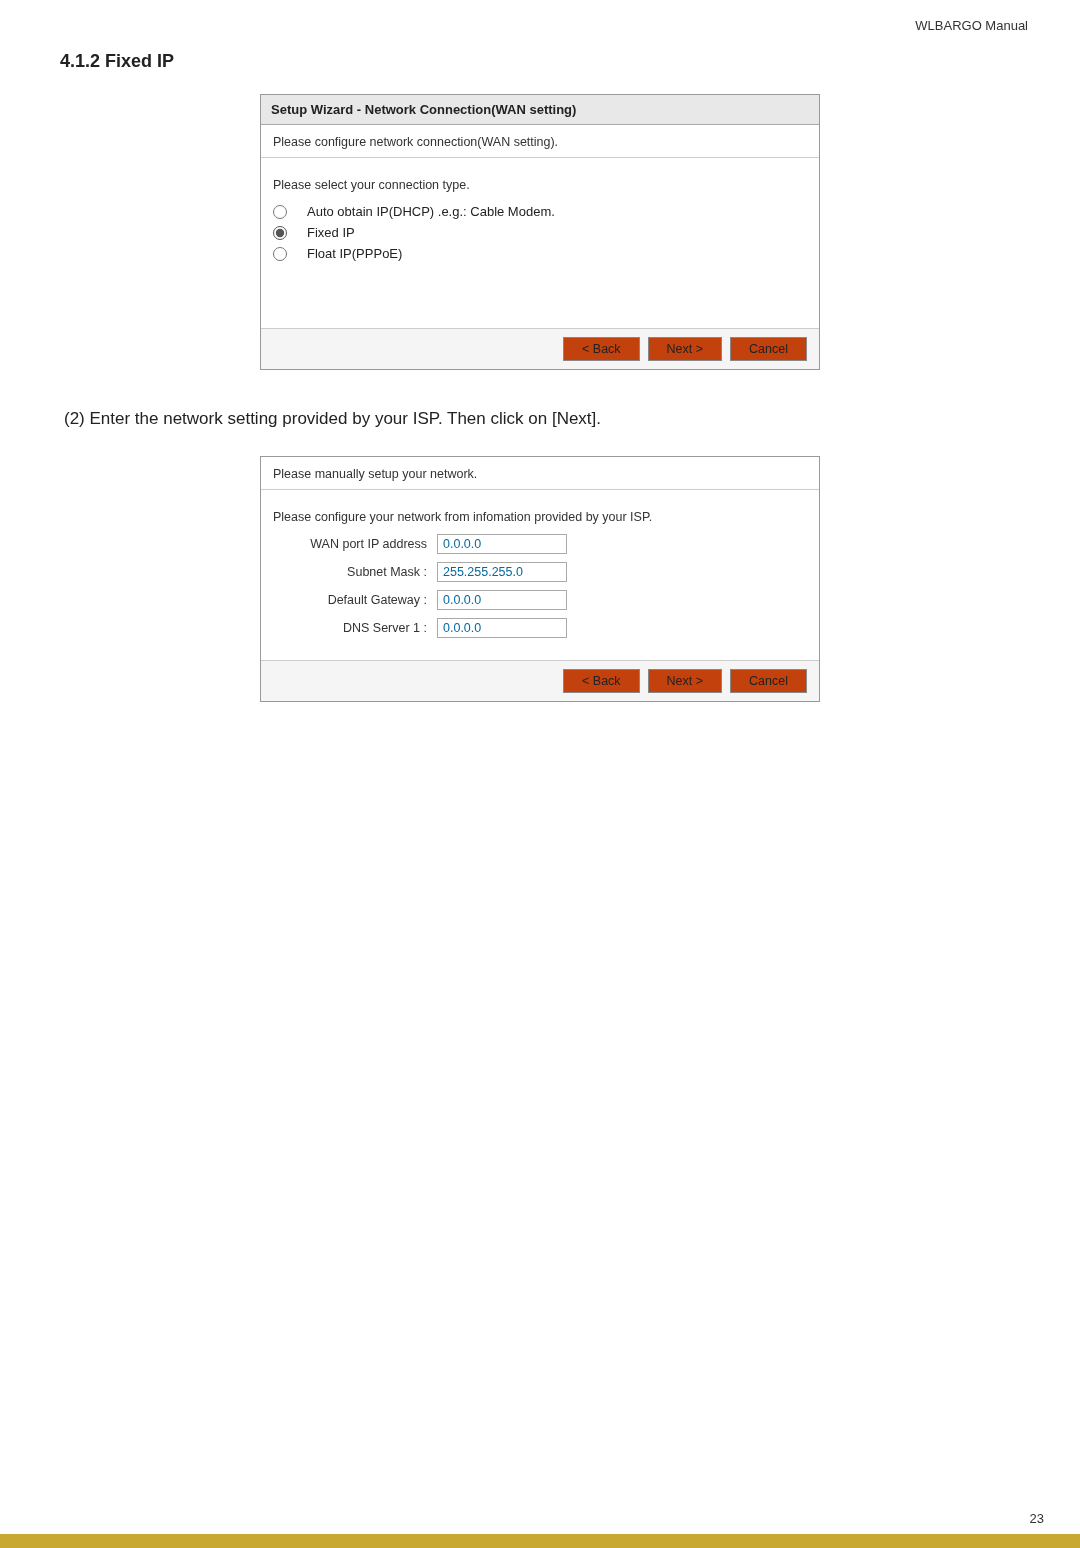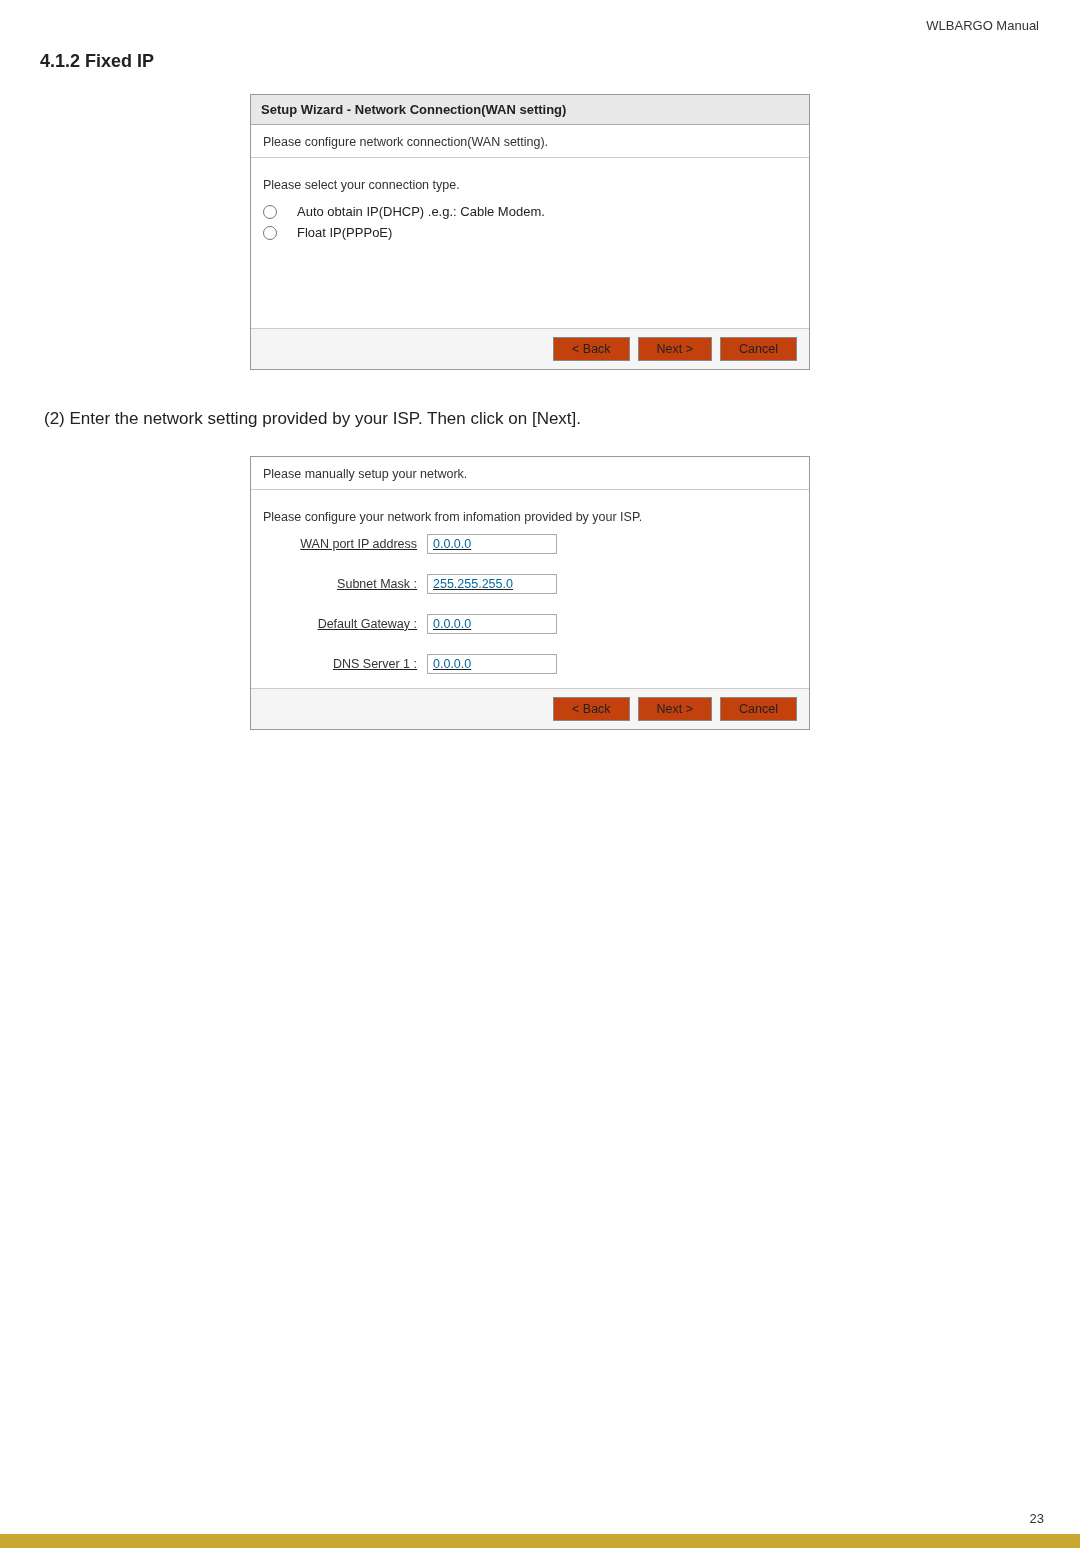--- a/index.html
+++ b/index.html
@@ -10,29 +10,28 @@
       font-family: Arial, sans-serif;
       font-size: 15px;
       color: #222;
       position: relative;
     }
 
     
     .page-header {
       display: flex;
       justify-content: flex-end;
-      padding: 18px 41px 8px 36px;
+      padding: 18px 52px 8px 36px;
       font-size: 13px;
       color: #333;
     }
 
     
     .content {
-      padding: 10px 60px 40px 28px;
-      margin-left: 12px;
+      padding: 10px 60px 40px 60px;
     }
 
     
     .section-heading {
       font-size: 18px;
       font-weight: bold;
       margin-bottom: 22px;
     }
 
     
@@ -107,24 +106,23 @@
       border: 1px solid #888;
       background: #c2410c;
       cursor: pointer;
       color: #222;
     }
 
     
     .form-grid {
       display: grid;
       grid-template-columns: 160px 1fr;
-      gap: 20px 4px;
+      gap: 8px 4px;
       align-items: center;
       margin-top: 10px;
-      text-decoration: underline;
     }
 
     .form-label {
       font-size: 12.5px;
       color: #333;
       text-align: right;
       padding-right: 6px;
     }
 
     .form-input {
@@ -176,20 +174,24 @@
   <div class="dialog-box">
     <div class="dialog-titlebar">Setup Wizard - Network Connection(WAN setting)</div>
     <div class="dialog-subtitle">Please configure network connection(WAN setting).</div>
     <div class="dialog-body">
       <div class="select-label">Please select your connection type.</div>
       <div class="radio-option">
         <input type="radio" name="conn_type" value="dhcp" style="">
         <span>Auto obtain IP(DHCP)  .e.g.: Cable Modem.</span>
       </div>
       <div class="radio-option">
+        <input type="radio" name="conn_type" value="fixed" checked="" style="">
+        <span>Fixed IP</span>
+      </div>
+      <div class="radio-option">
         <input type="radio" name="conn_type" value="pppoe" style="">
         <span>Float IP(PPPoE)</span>
       </div>
     </div>
     <div class="dialog-footer">
       <button>&lt; Back</button>
       <button>Next &gt;</button>
       <button>Cancel</button>
     </div>
   </div>

